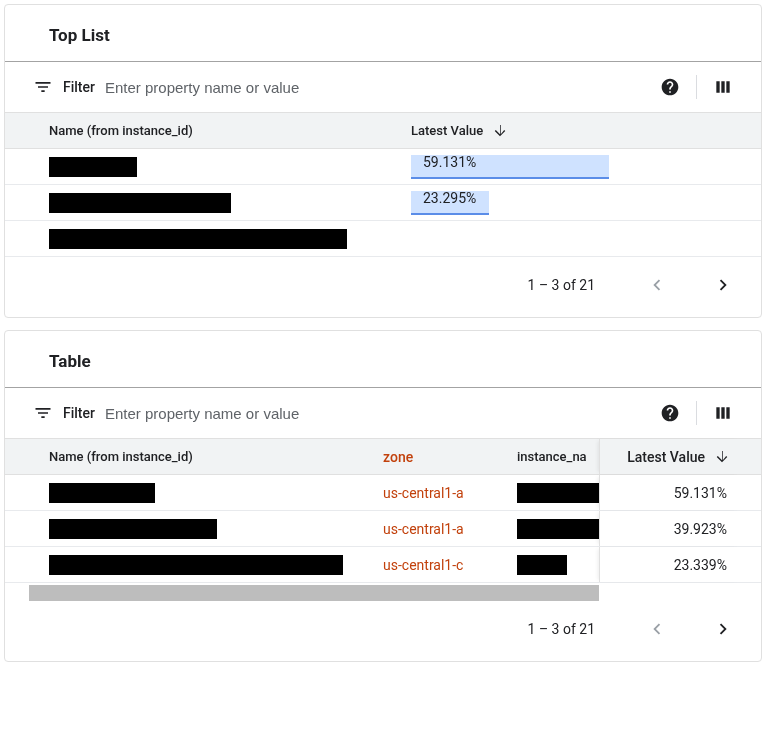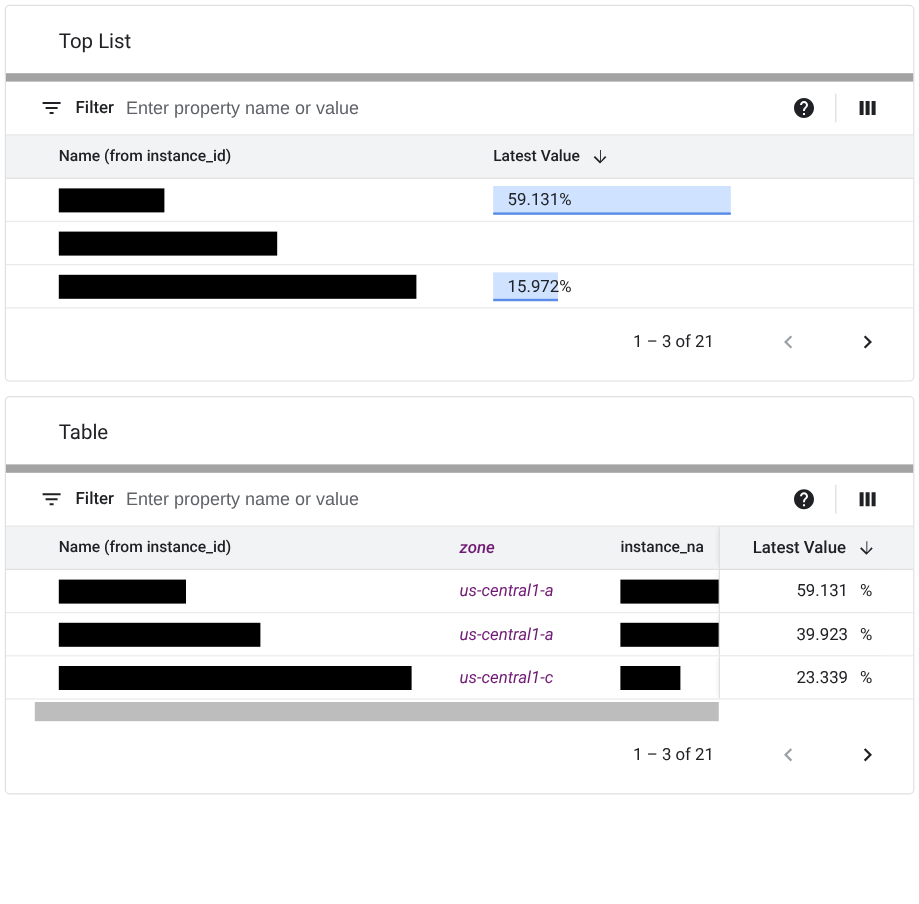--- a/index.html
+++ b/index.html
@@ -12,28 +12,28 @@
       width: 766px;
     }
     .panel {
       border: 1px solid #e0e0e0;
       border-radius: 4px;
       margin-bottom: 12px;
       padding-bottom: 12px;
     }
     .panel-title {
       font-size: 17px;
-      font-weight: 400;
+      font-weight: 700;
       padding: 20px 24px 16px 44px;
       color: #202124;
     }
     .filter-row {
       display: flex;
       align-items: center;
-      border-top: 7px solid #a3a3a3;
+      border-top: 1px solid #a3a3a3;
       border-bottom: 1px solid #e0e0e0;
       padding: 0 18px 0 28px;
       height: 52px;
     }
     .filter-left {
       display: flex;
       align-items: center;
       gap: 10px;
       flex: 1;
     }
@@ -77,40 +77,39 @@
       border-bottom: 1px solid #e8eaed;
       align-items: center;
       height: 36px;
       position: relative;
     }
     
     .tl-col-name { width: 400px; padding-left: 44px; display: flex; align-items: center; }
     .tl-col-value { flex: 1; padding-left: 6px; display: flex; align-items: center; position: relative; }
     .tl-header-value { display: flex; align-items: center; gap: 8px; }
     .redact-bar { background: #000; height: 20px; }
-    .value-bar-container { position: relative; width: 330px; height: 26px; display: flex; align-items: center; }
+    .value-bar-container { position: relative; width: 330px; height: 26px; display: flex; }
     .value-bar {
       position: absolute;
       left: 0;
       top: 1px;
       bottom: 1px;
       background: #cfe2ff;
       border-bottom: 2px solid #5b8de8;
     }
     .value-text { position: relative; z-index: 1; padding-left: 12px; font-size: 14px; color: #202124; }
     .tb-col-name { width: 378px; padding-left: 44px; display: flex; align-items: center; }
-    .tb-col-zone { width: 134px; padding-left: 0; display: flex; align-items: center; font-size: 14px; color: #701a75; font-style: italic; }
+    .tb-col-zone { width: 134px; padding-left: 0; display: flex; align-items: center; font-size: 14px; color: #c2410c; }
     .tb-col-inst { width: 82px; display: flex; align-items: center; text-align: center; }
     .tb-col-val {
       width: 142px;
       display: flex;
       align-items: center;
       justify-content: flex-end;
       padding-right: 14px;
-      gap: 10px;
       font-size: 14px;
       color: #202124;
       border-left: 1px solid #e0e0e0;
       height: 100%;
       box-shadow: -3px 0 4px -2px rgba(0,0,0,0.08);
     }
     .tb-header-val { display: flex; align-items: center; gap: 8px; justify-content: flex-end; padding-right: 10px; }
     .hscroll {
       height: 16px;
       width: 570px;
@@ -180,30 +179,30 @@
           <div class="value-bar-container">
             <div class="value-bar" style="width:198px"></div>
             <span class="value-text">59.131%</span>
           </div>
         </div>
       </div>
       <div class="table-row">
         <div class="tl-col-name">
           <div class="redact-bar" style="width:182px"></div>
         </div>
+        <div class="tl-col-value">
+          <div class="value-bar-container">
+            <div class="value-bar" style="width:78px"></div>
+            <span class="value-text">23.295%</span>
+          </div>
+        </div>
       </div>
       <div class="table-row">
         <div class="tl-col-name">
           <div class="redact-bar" style="width:298px"></div>
-        </div>
-        <div class="tl-col-value">
-          <div class="value-bar-container">
-            <div class="value-bar" style="width:54px"></div>
-            <span class="value-text">15.972%</span>
-          </div>
         </div>
       </div>
     </div>
 
   <div class="pager">
     <span class="pager-text">1 – 3 of 21</span>
     <div class="icon-btn" style="color:#9aa0a6">
       <svg width="22" height="22" viewBox="0 0 24 24" fill="currentColor">
           <path d="M15.41 16.59L10.83 12l4.58-4.59L14 6l-6 6 6 6z"></path>
         </svg>

